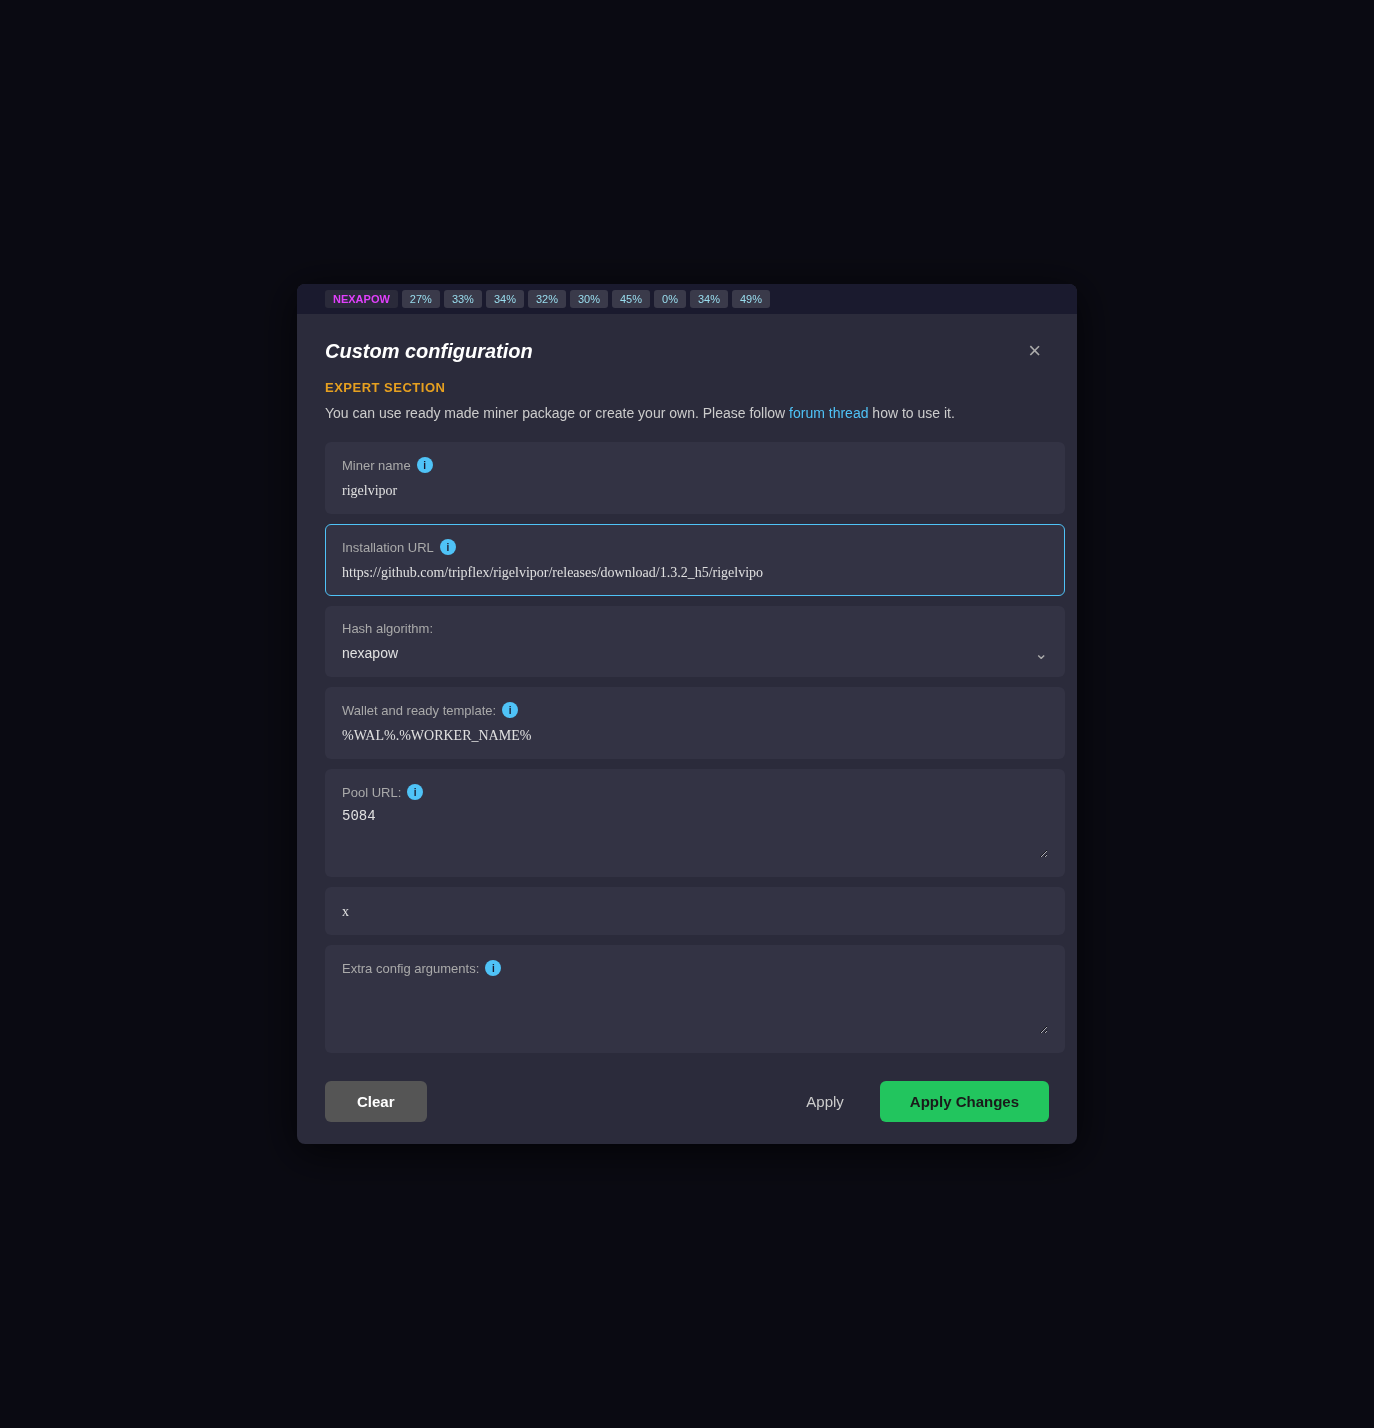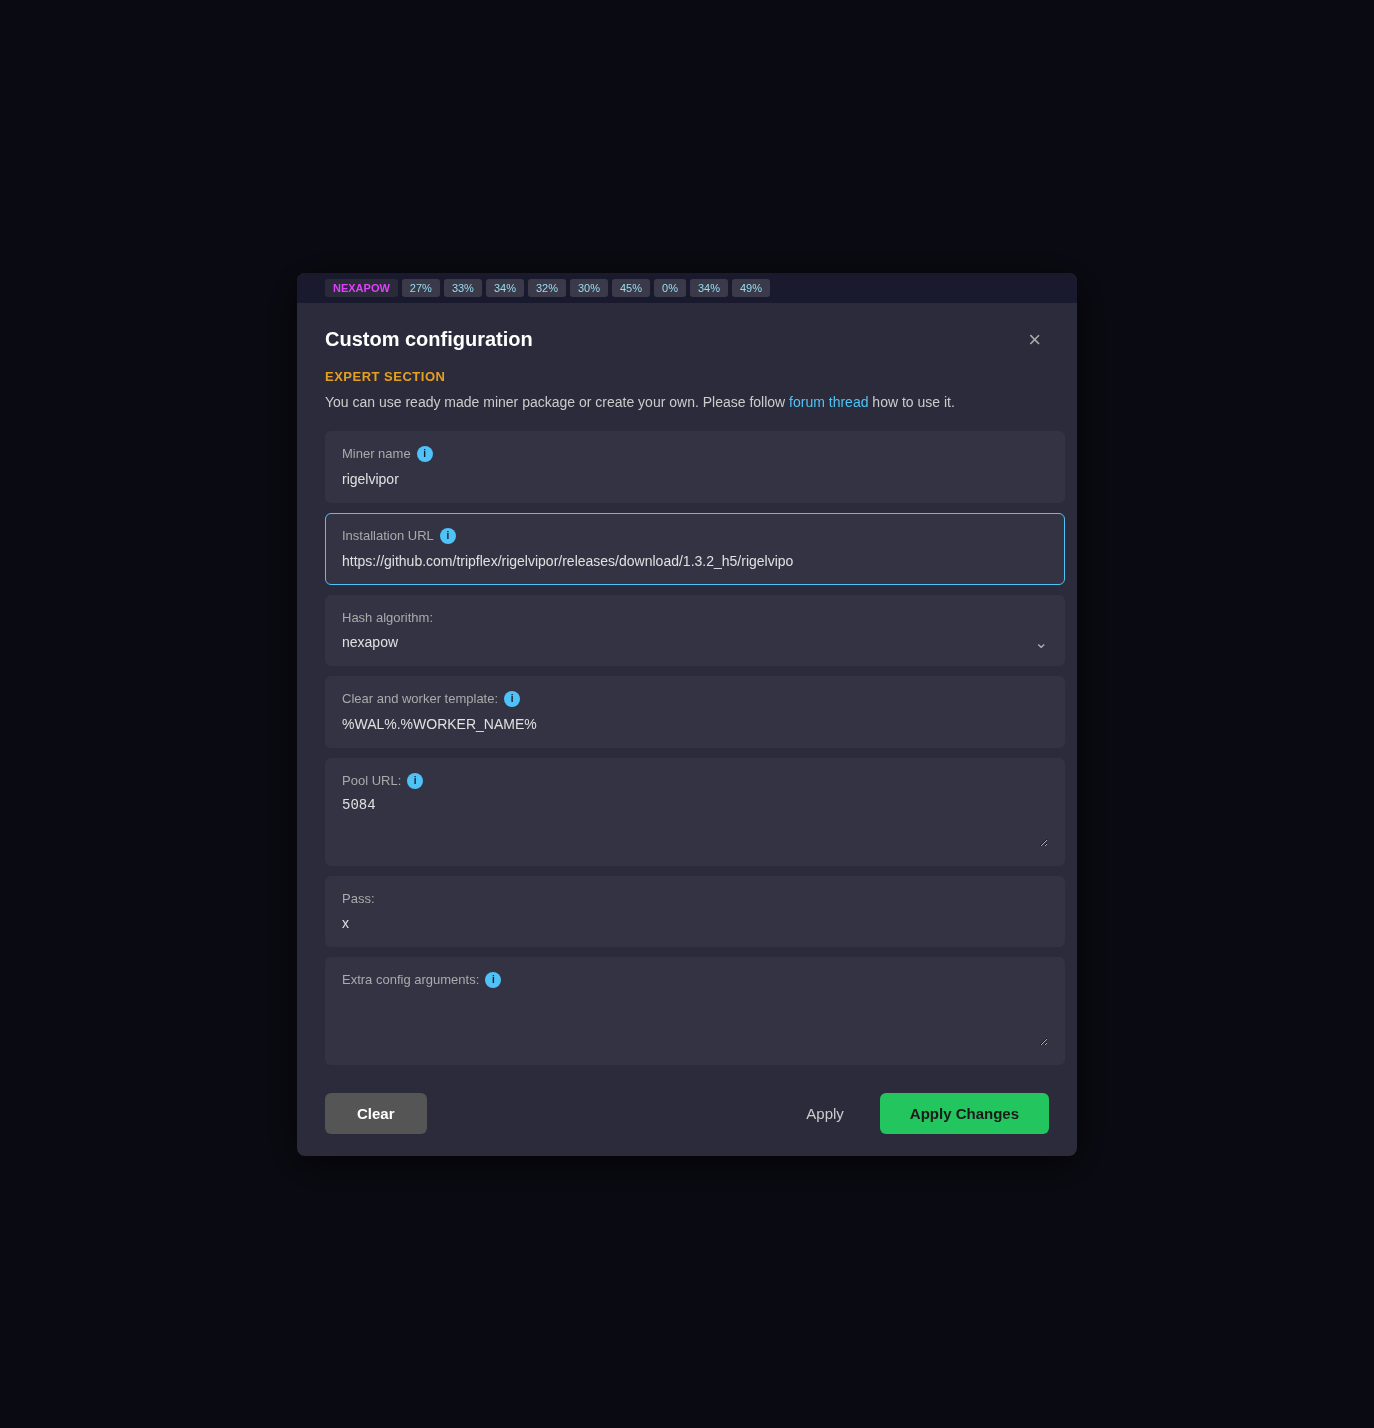--- a/index.html
+++ b/index.html
@@ -36,20 +36,21 @@
       display: flex;
       justify-content: space-between;
       align-items: center;
       padding: 22px 28px 14px 28px;
     }
 
     .modal-title {
       color: #fff;
       font-size: 20px;
       font-weight: 600;
+      font-style: italic;
     }
 
     .close-btn {
       background: none;
       border: none;
       color: #aaa;
       font-size: 22px;
       cursor: pointer;
       padding: 4px 8px;
       border-radius: 4px;
@@ -116,21 +117,21 @@
       cursor: help;
       flex-shrink: 0;
     }
 
     .field-input {
       background: transparent;
       border: none;
       outline: none;
       color: #e0e0e0;
       font-size: 14px;
-      font-family: Liberation Sans, sans-serif;
+      font-family: Liberation Serif, serif;
       width: 100%;
       resize: none;
     }
 
     .field-select-wrapper {
       position: relative;
     }
 
     .field-select {
       background: transparent;
@@ -294,38 +295,35 @@
             <option value="sha256">sha256</option>
             <option value="ethash">ethash</option>
             <option value="kawpow">kawpow</option>
           </select>
           <span class="chevron-down">⌄</span>
         </div>
       </div>
 
       <div class="field-group">
         <div class="field-label">
-          <span>Clear and worker template:</span>
+          <span>Wallet and ready template:</span>
           <span class="info-icon">i</span>
         </div>
         <input class="field-input" type="text" value="%WAL%.%WORKER_NAME%" style="">
       </div>
 
       <div class="field-group">
         <div class="field-label">
           <span>Pool URL:</span>
           <span class="info-icon">i</span>
         </div>
         <textarea class="field-textarea" rows="2" style="">5084</textarea>
       </div>
 
       <div class="field-group">
-        <div class="field-label">
-          <span>Pass:</span>
-        </div>
         <input class="field-input" type="text" value="x" style="">
       </div>
 
       <div class="field-group">
         <div class="field-label">
           <span>Extra config arguments:</span>
           <span class="info-icon">i</span>
         </div>
         <textarea class="field-textarea" rows="3" style=""></textarea>
       </div>

